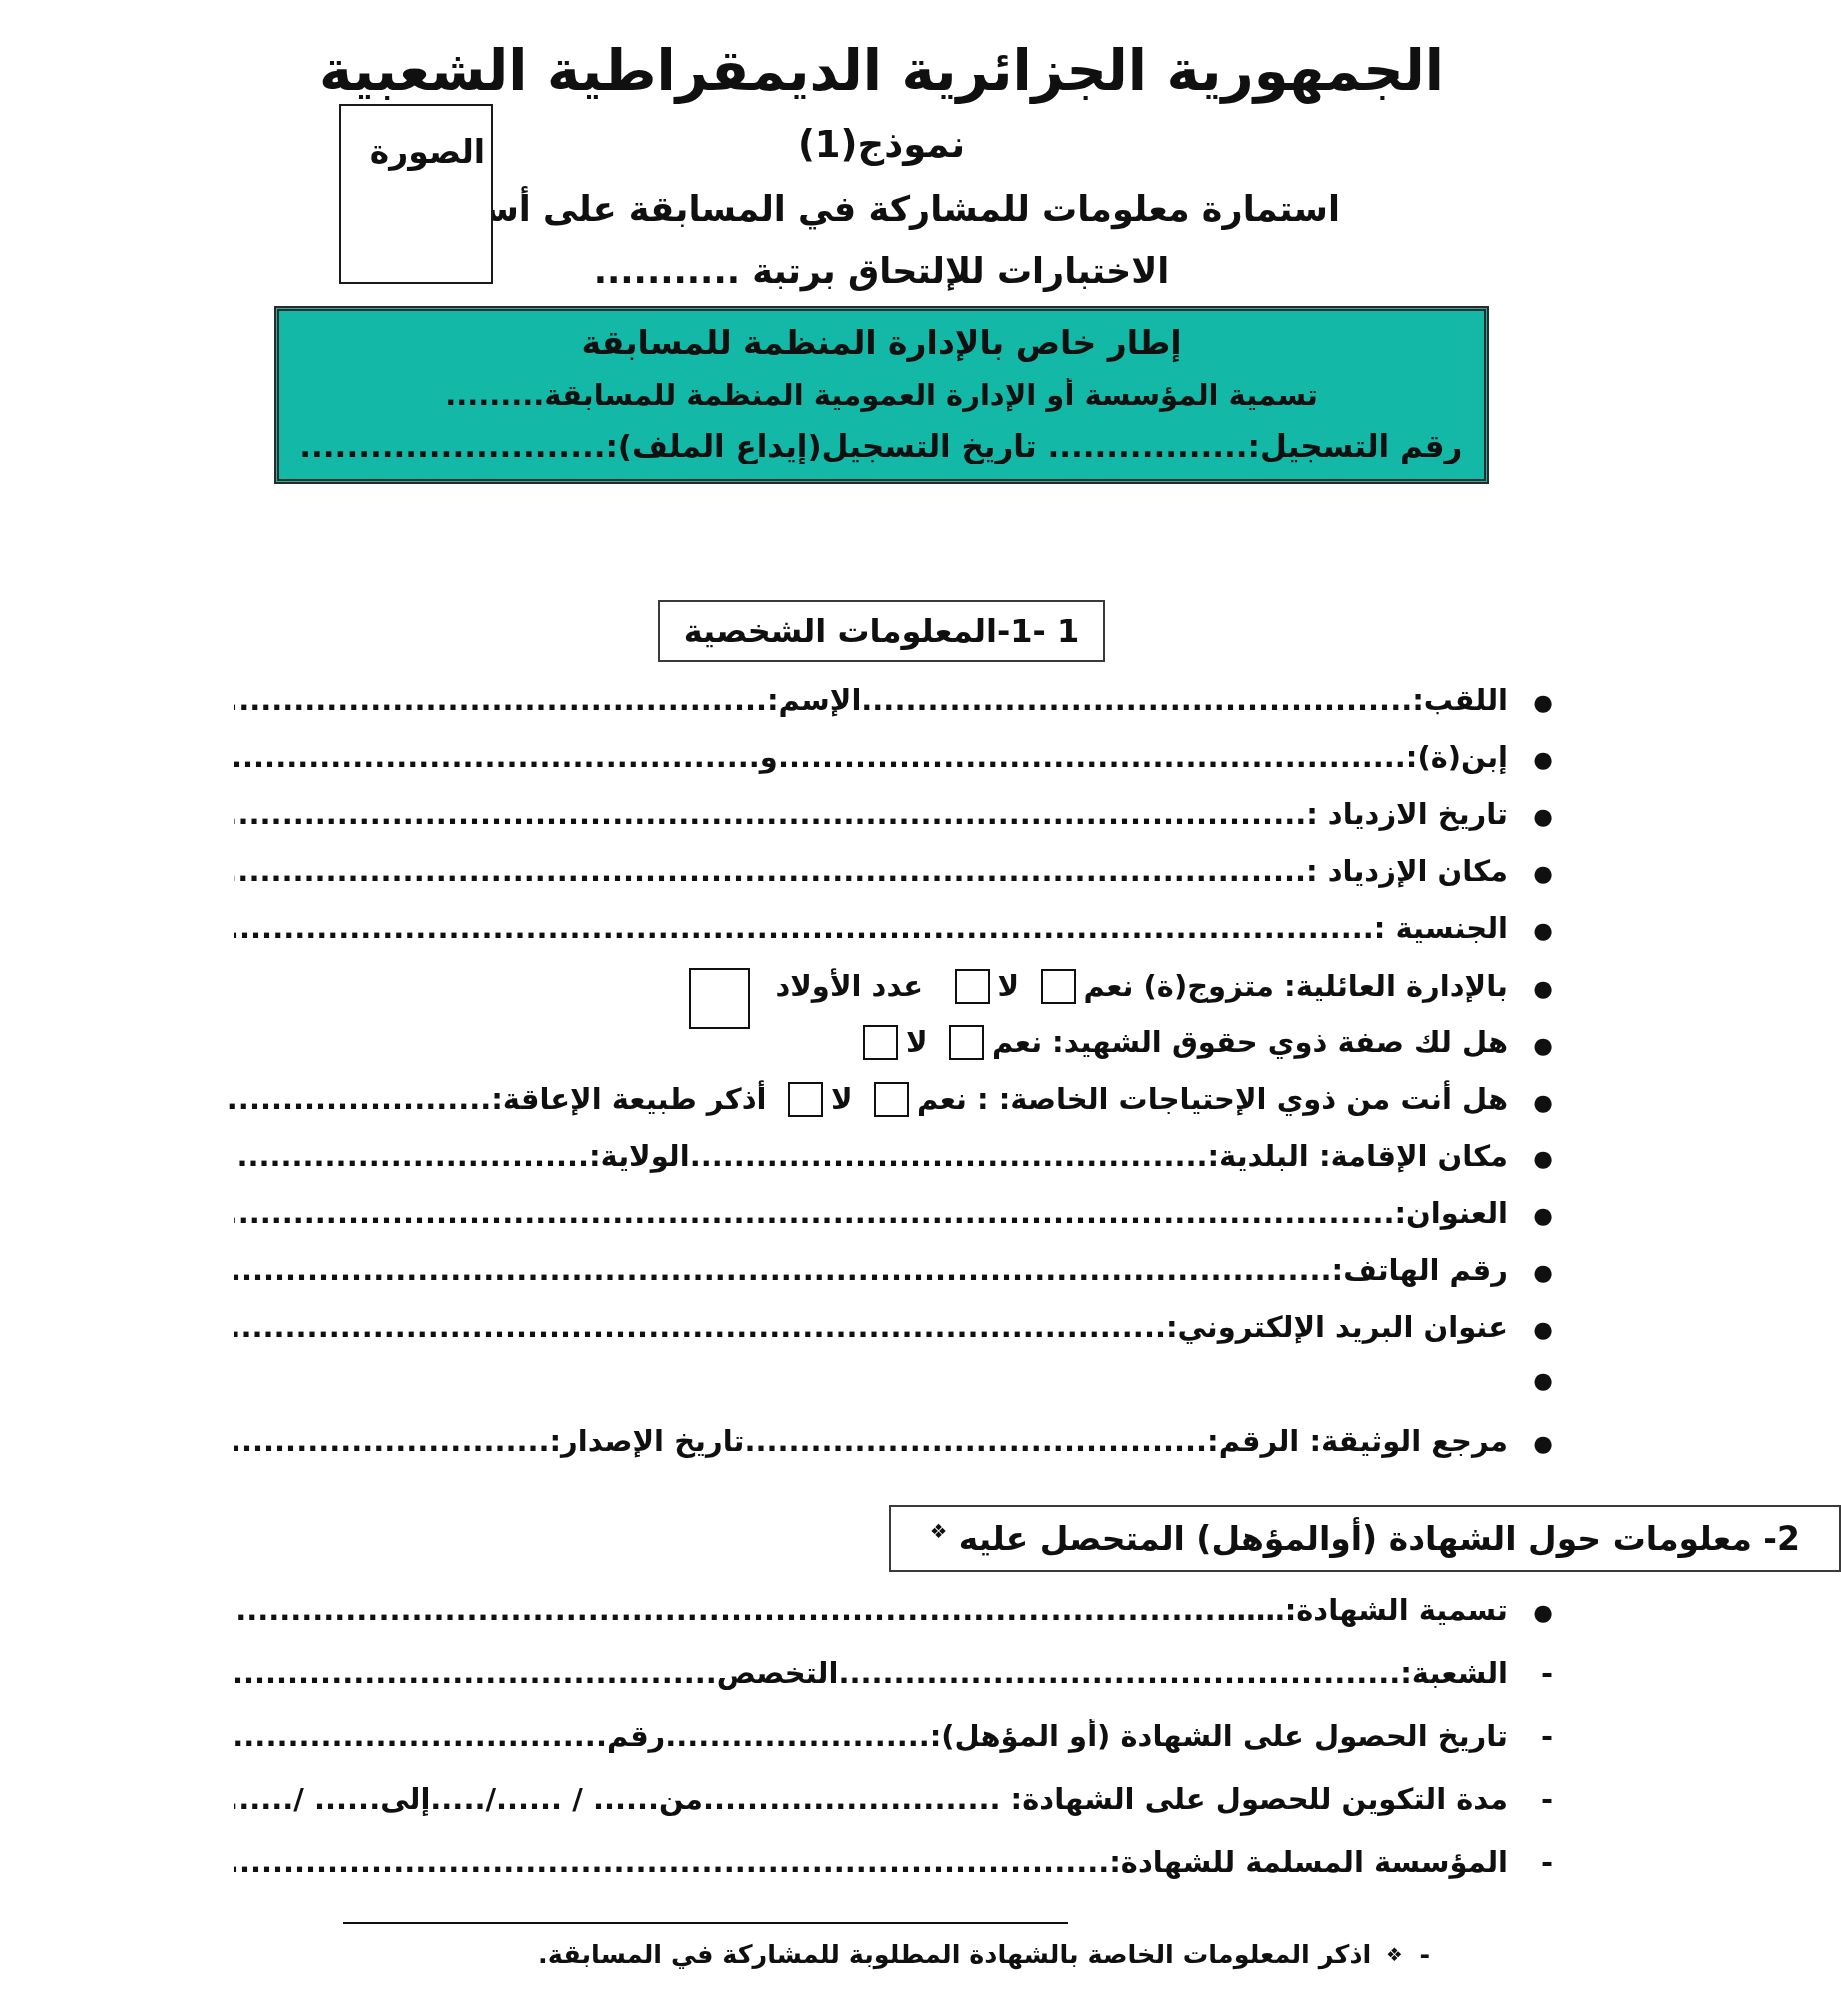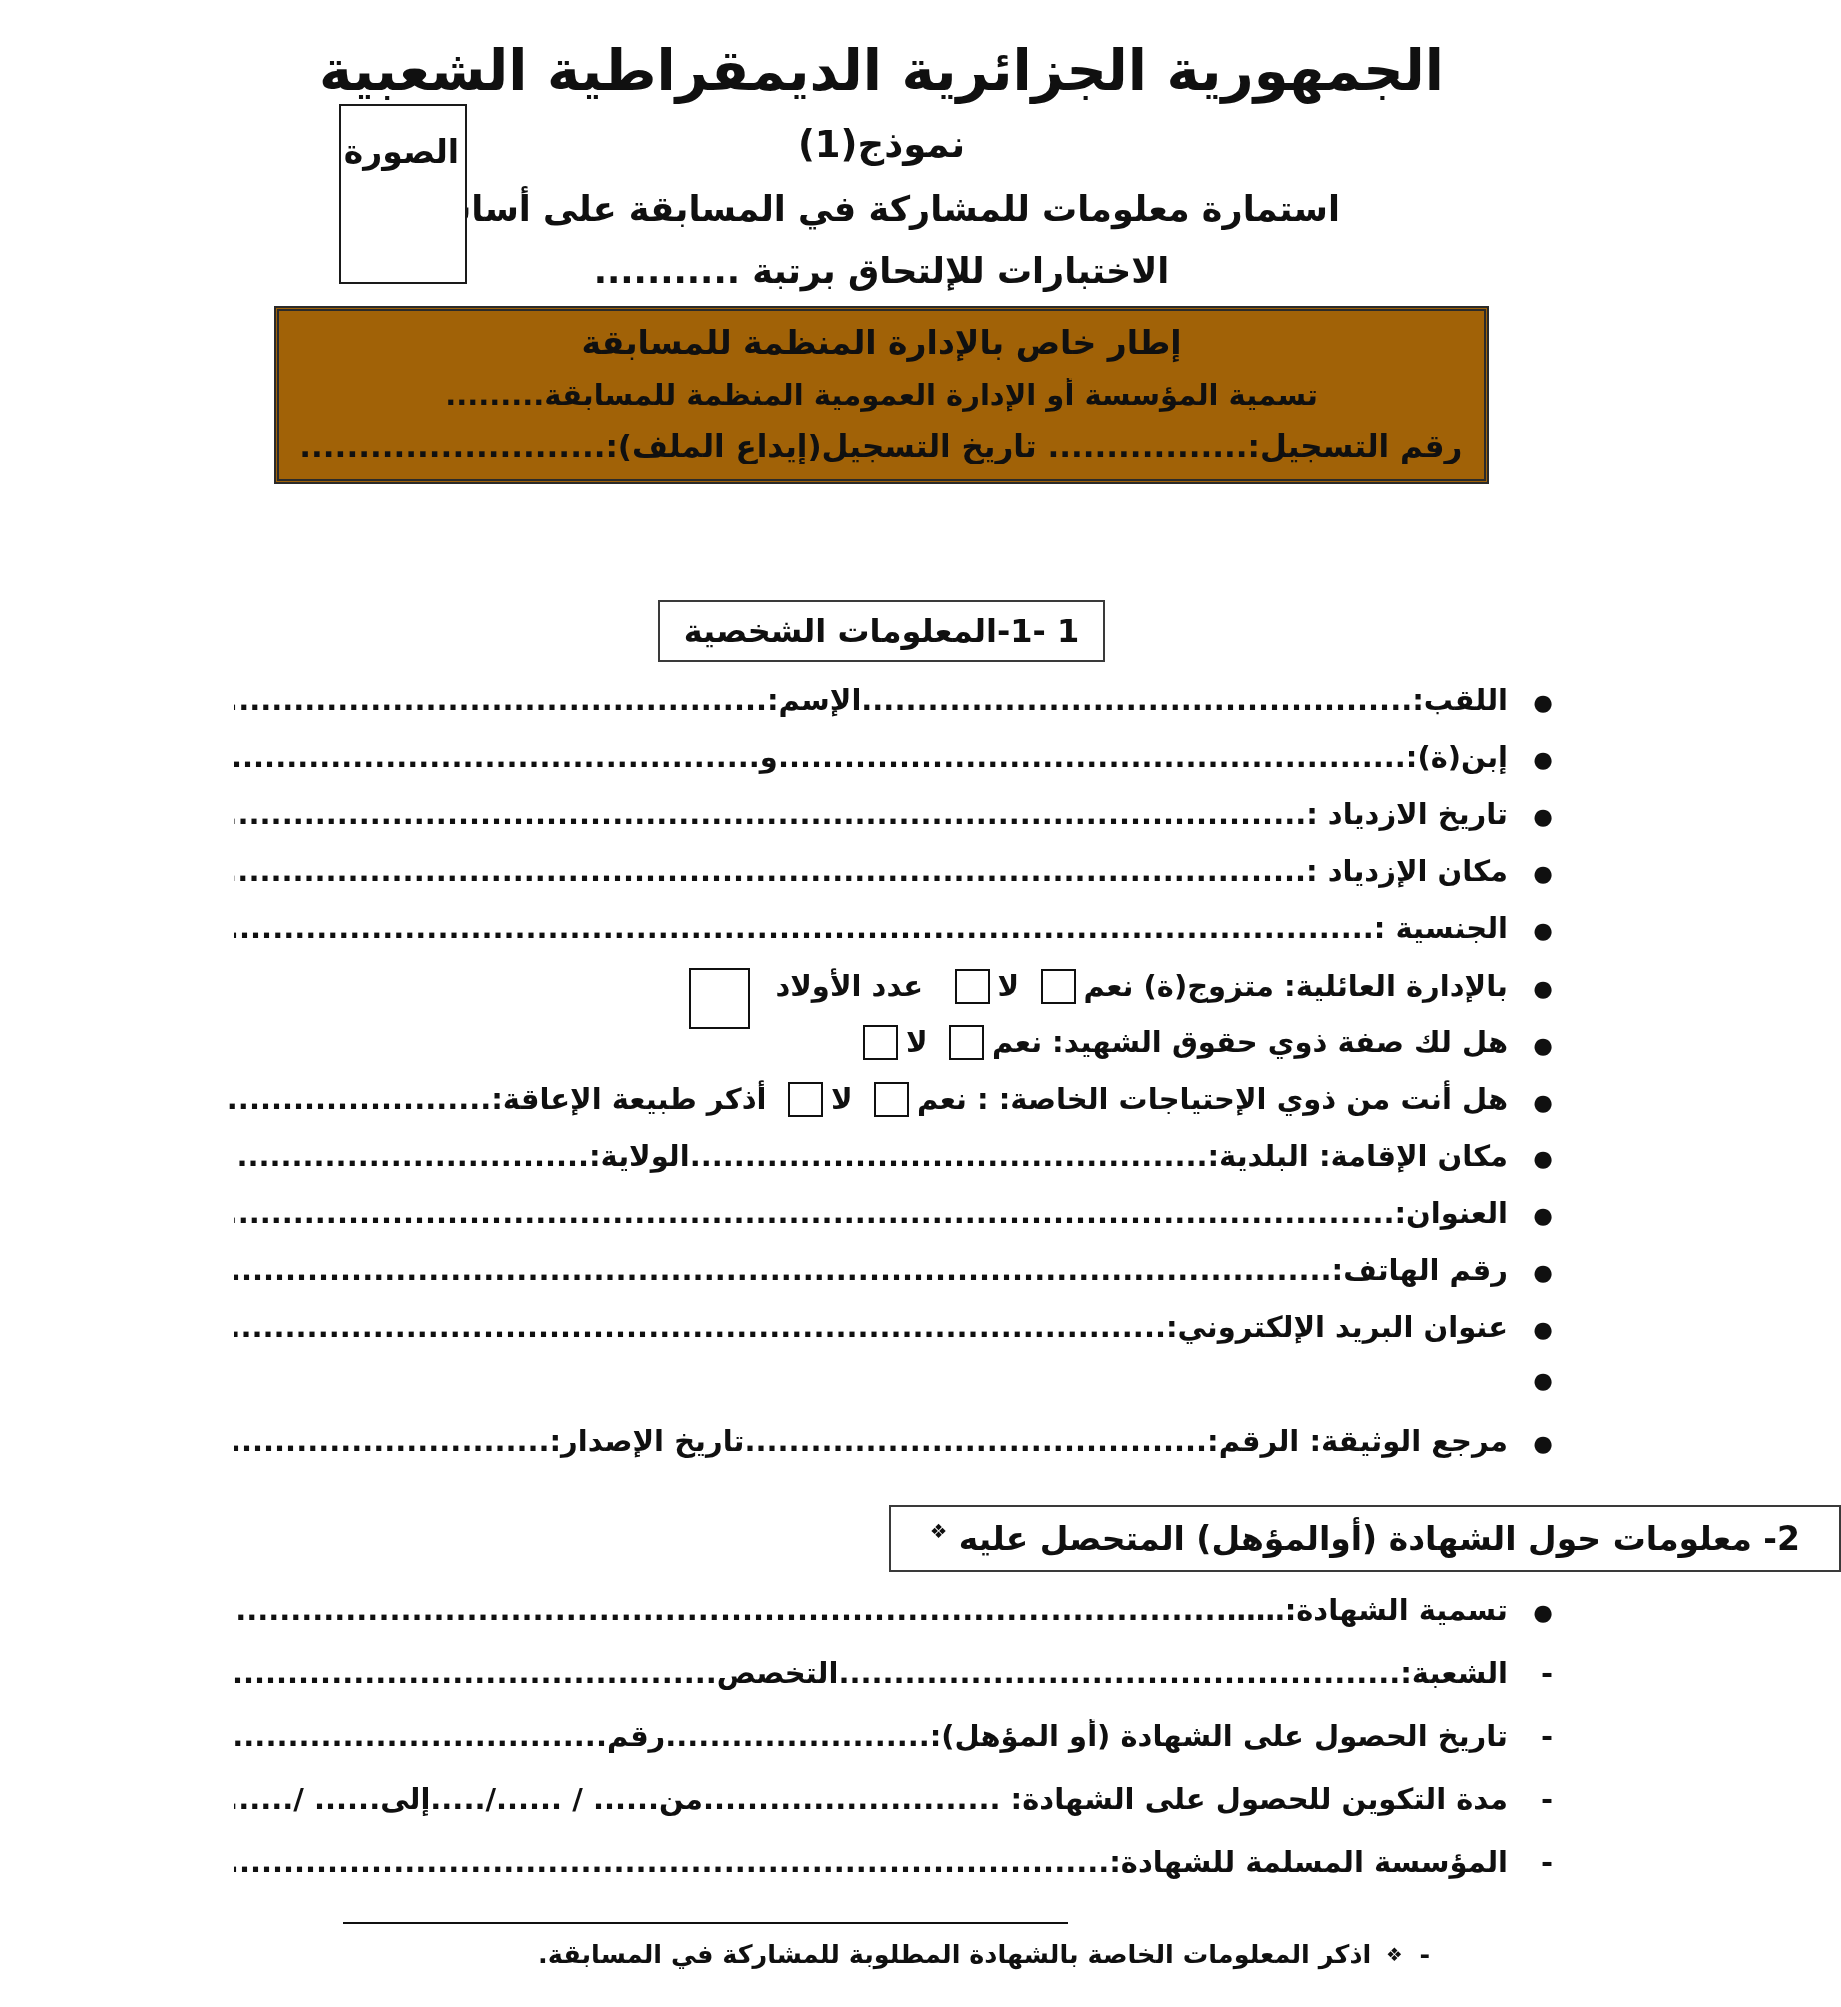--- a/index.html
+++ b/index.html
@@ -11,39 +11,39 @@
     background:#ffffff;
     color:#101010;
     font-family:"DejaVu Sans", sans-serif;
     font-weight:700;
     direction:rtl;
     overflow:hidden;
   }
   
   .photo-box {
     position:absolute; top:104px; left:340px;
-    width:128px; height:180px;
+    width:154px; height:180px;
     border:2.9px solid #1a1a1a;
     background:#fff;
   }
   .photo-box .lbl {
     display:block; padding:25.5px 5.9px 0 0;
     font-size:33px; text-align:right;
   }
   .center-col { width:1215px; margin-left:274px; margin-right:352px; text-align:center; }
   .main-title { padding-top:38px; font-size:56px; letter-spacing:0; }
   .form-no   { margin-top:19.6px; font-size:37px; }
   .sub1      { margin-top:23.5px; font-size:35px; }
   .sub2      { margin-top:21.6px; font-size:35px; }
   
   .admin-box {
     margin-top:15.7px;
     border:5.9px double #2a2a2a;
     padding:11.8px 21.6px 15.7px 21.6px;
-    background:#a16207;
+    background:#14b8a6;
   }
   .admin-title { font-size:33px; text-align:center; }
   .admin-org   { font-size:29px; text-align:center; margin-top:15.7px; white-space:nowrap; overflow:hidden; }
   .admin-reg   { font-size:31px; text-align:right; margin-top:15.7px; white-space:nowrap; overflow:hidden; }
   
   .sec1-box {
     width:max-content; margin:116px auto 0 auto;
     border:2px solid #3a3a3a;
     padding:9.8px 23.5px;
     font-size:32px;

